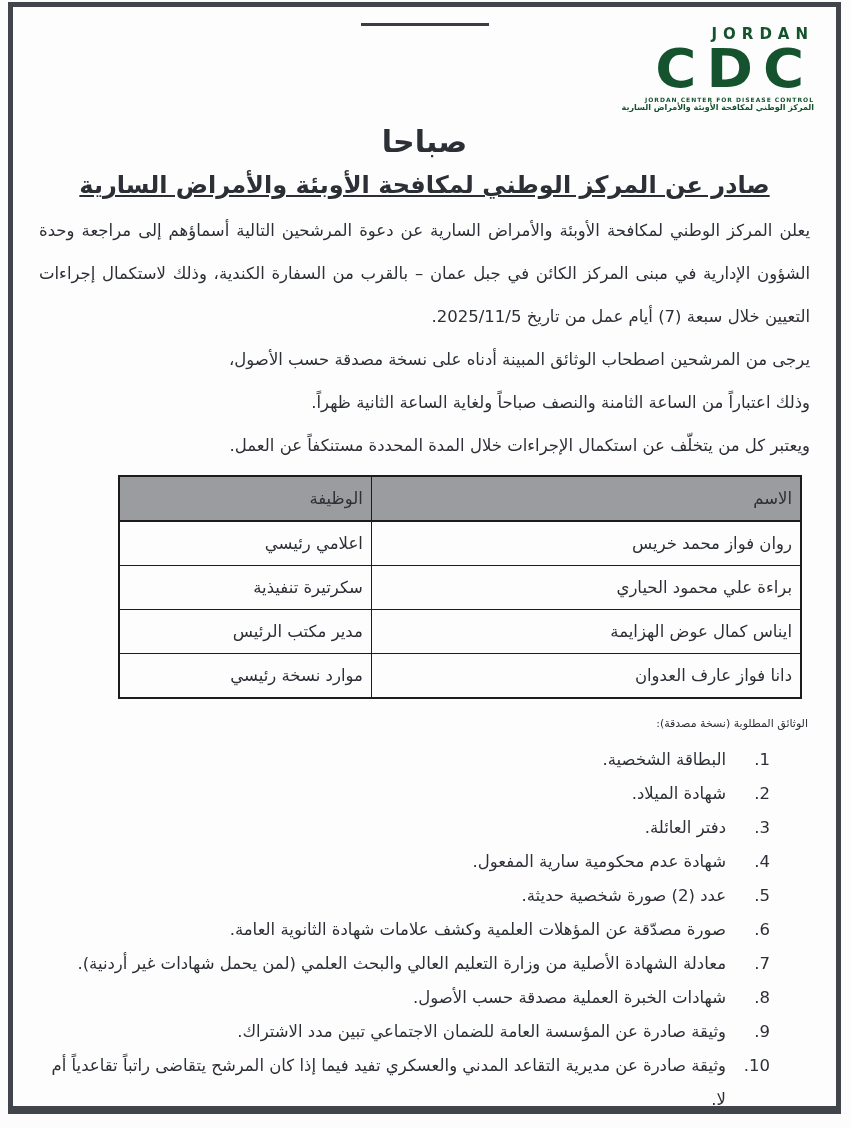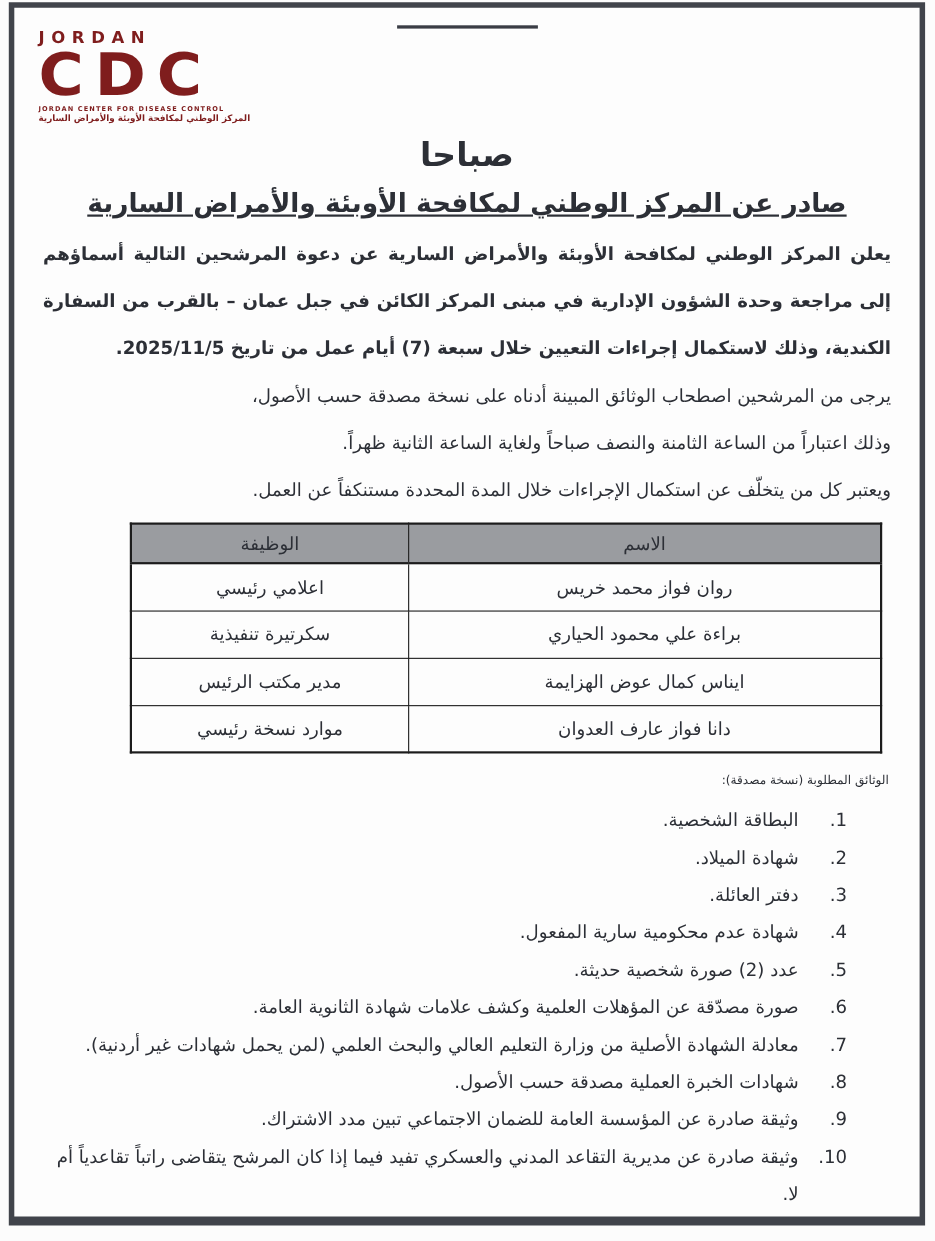--- a/index.html
+++ b/index.html
@@ -19,21 +19,21 @@
     left: 8px; top: 2px;
     width: 833px; height: 1112px;
     border: 5px solid #41444b;
     border-bottom-width: 8px;
     background: #fdfdfd;
     overflow: hidden;
     padding: 14px 22px 0 22px;
   }
 
   
-  .logo { text-align: left; color: #7f1d1d; }
+  .logo { text-align: right; color: #14532d; }
   .logo-rule {
     width: 128px; height: 3px; background: #3a3d45;
     margin: 2px auto 1px auto;
   }
   .logo-jordan {
     font-size: 15px; font-weight: bold; letter-spacing: 6px;
     line-height: 1.05;
   }
   .logo-cdc {
     font-size: 56px; font-weight: 900; letter-spacing: 10px;
@@ -50,42 +50,41 @@
   .subtitle {
     text-align: center; font-weight: bold; font-size: 24px;
     margin-top: 12px; direction: rtl; text-decoration: underline;
   }
 
   
   .intro {
     direction: rtl; text-align: justify;
     font-size: 16.5px; line-height: 43px;
     margin: 10px 4px 0 4px;
-    font-weight: bold;
   }
   .intro-line {
     direction: rtl; text-align: right;
     font-size: 16.5px; line-height: 43px;
     margin: 0 4px;
   }
 
   
   table.candidates {
     direction: rtl;
     border-collapse: collapse;
     width: 684px;
     margin: 8px 12px 0 auto;
     border: 2px solid #1c1c1c;
     font-size: 16.5px;
   }
   table.candidates th, table.candidates td {
     border: 1px solid #1c1c1c;
-    text-align: center;
+    text-align: right;
     height: 43px;
-    padding: 2px 8px;
+    padding: 12px 8px;
   }
   table.candidates th {
     background: #9a9ca0;
     font-weight: normal;
     height: 36px;
     border-bottom-width: 2px;
   }
   col.c-name { width: 63%; }
   col.c-pos  { width: 37%; }
 

